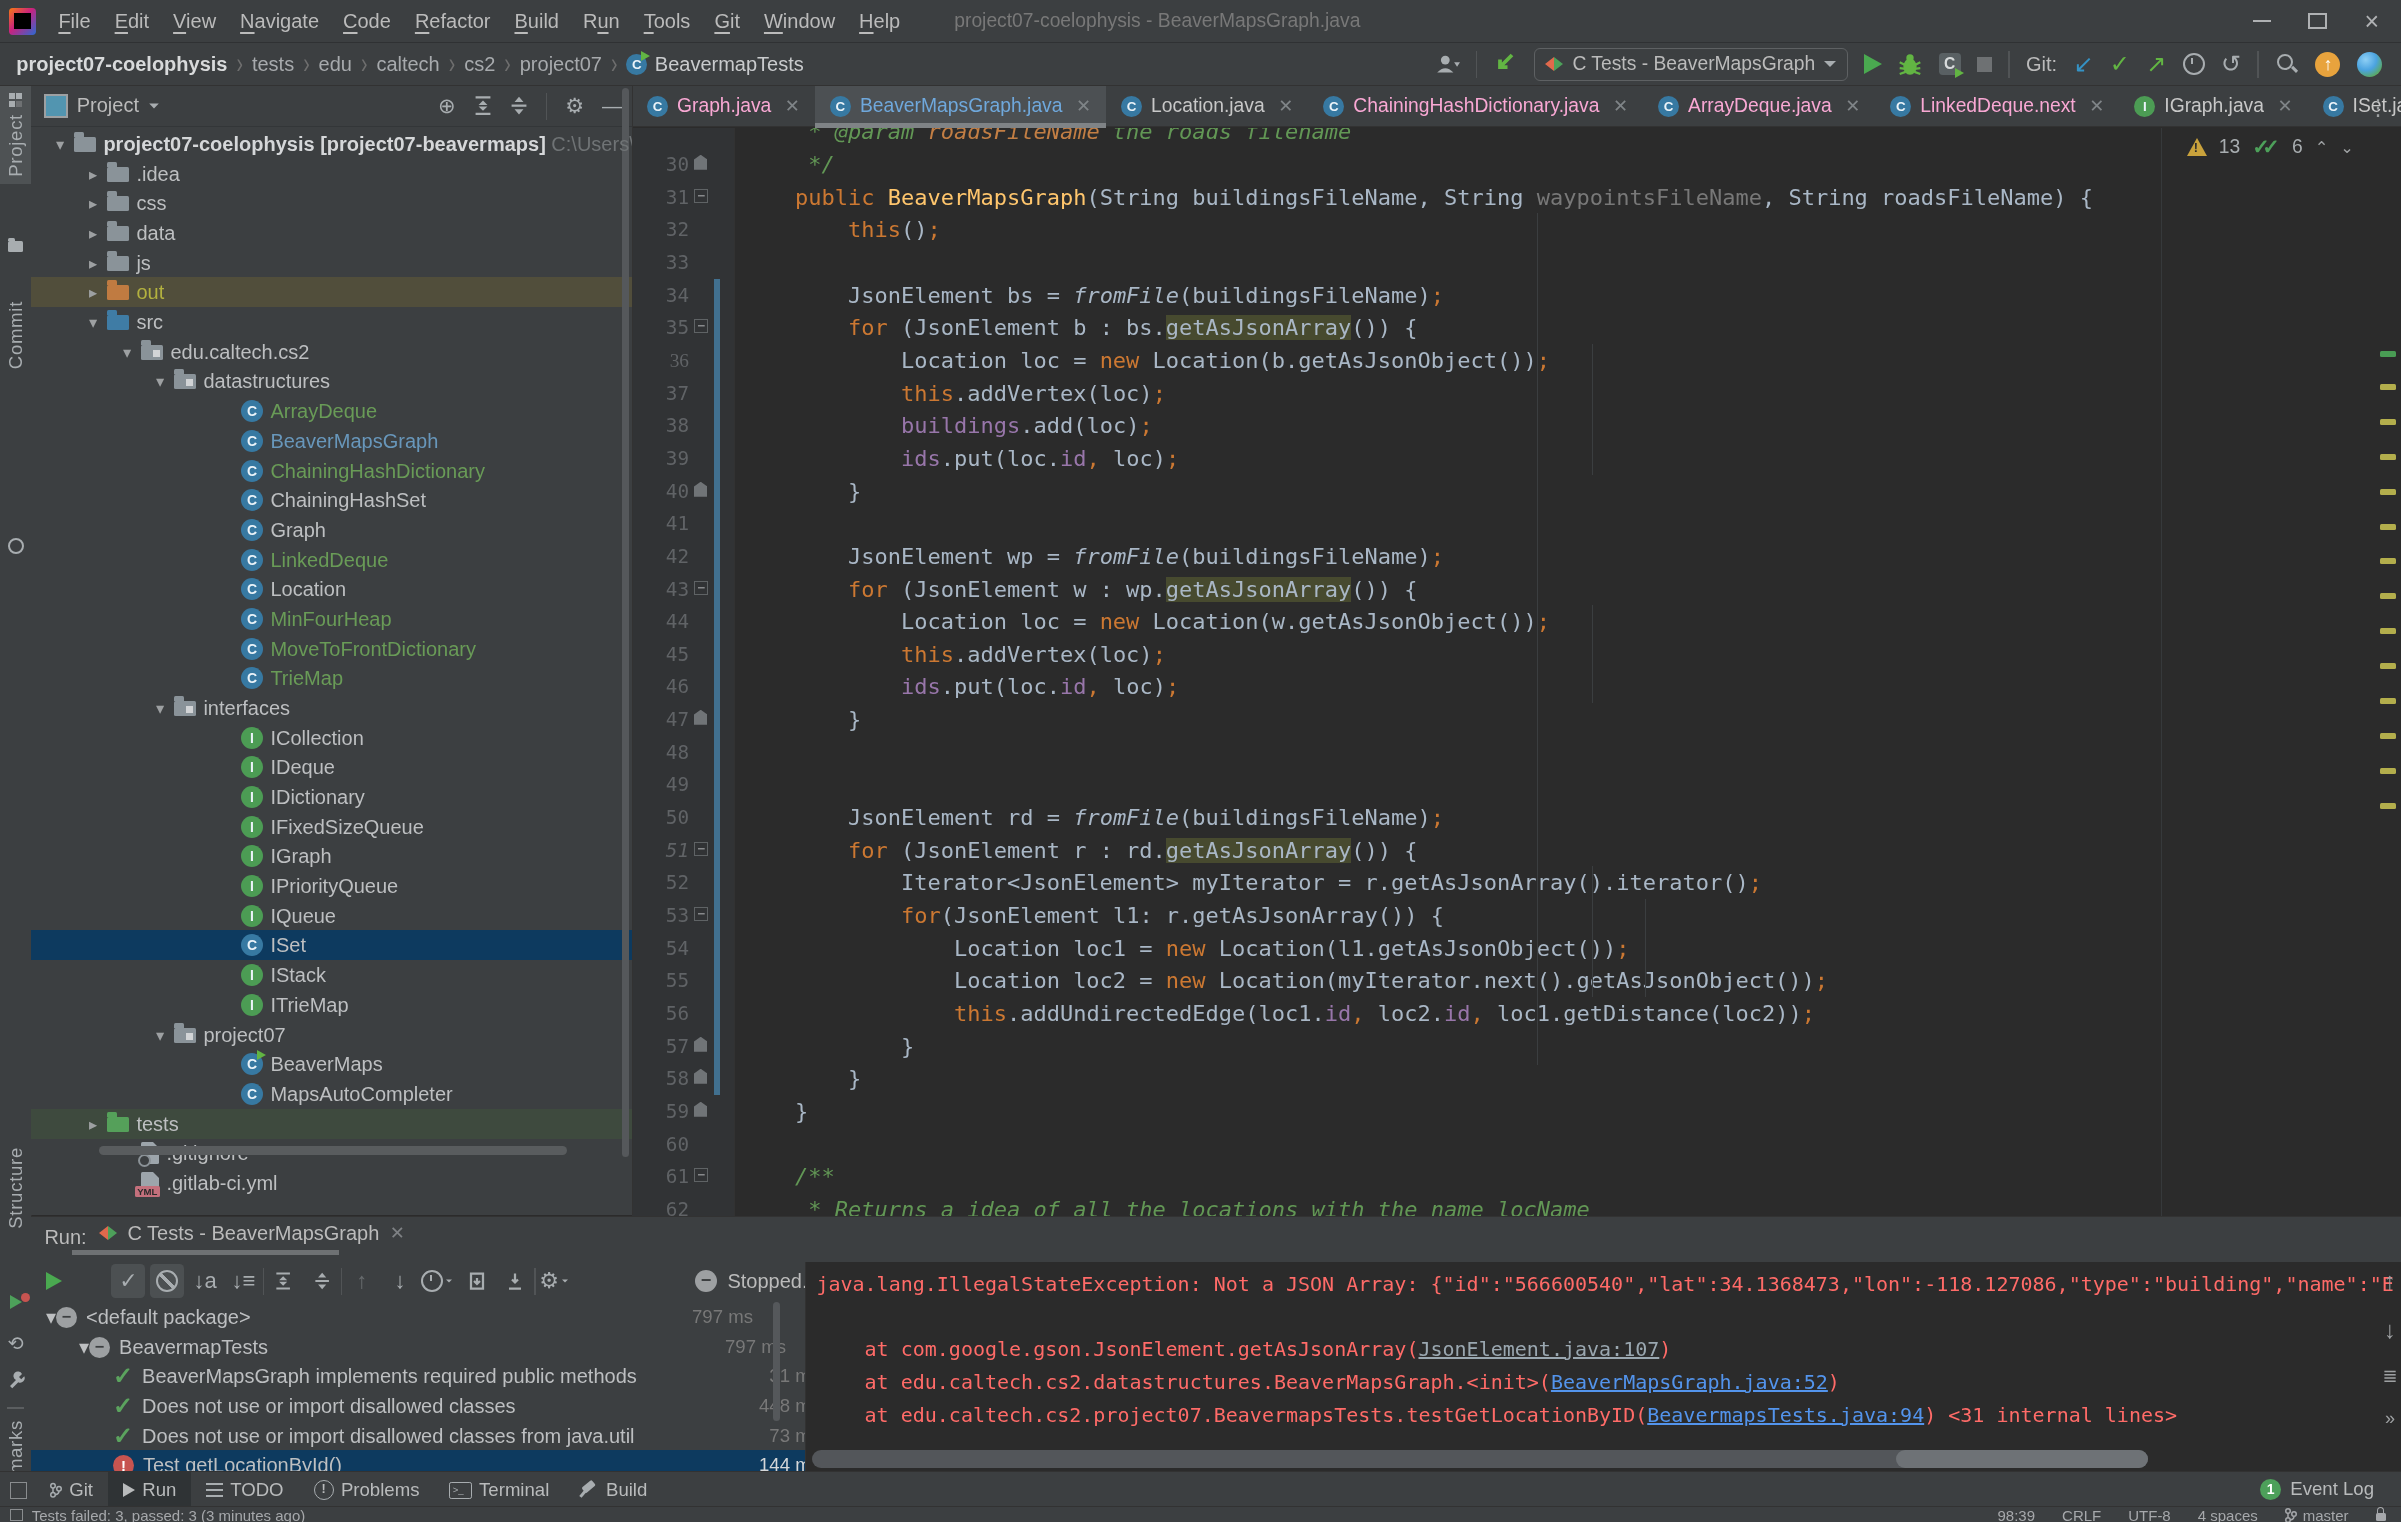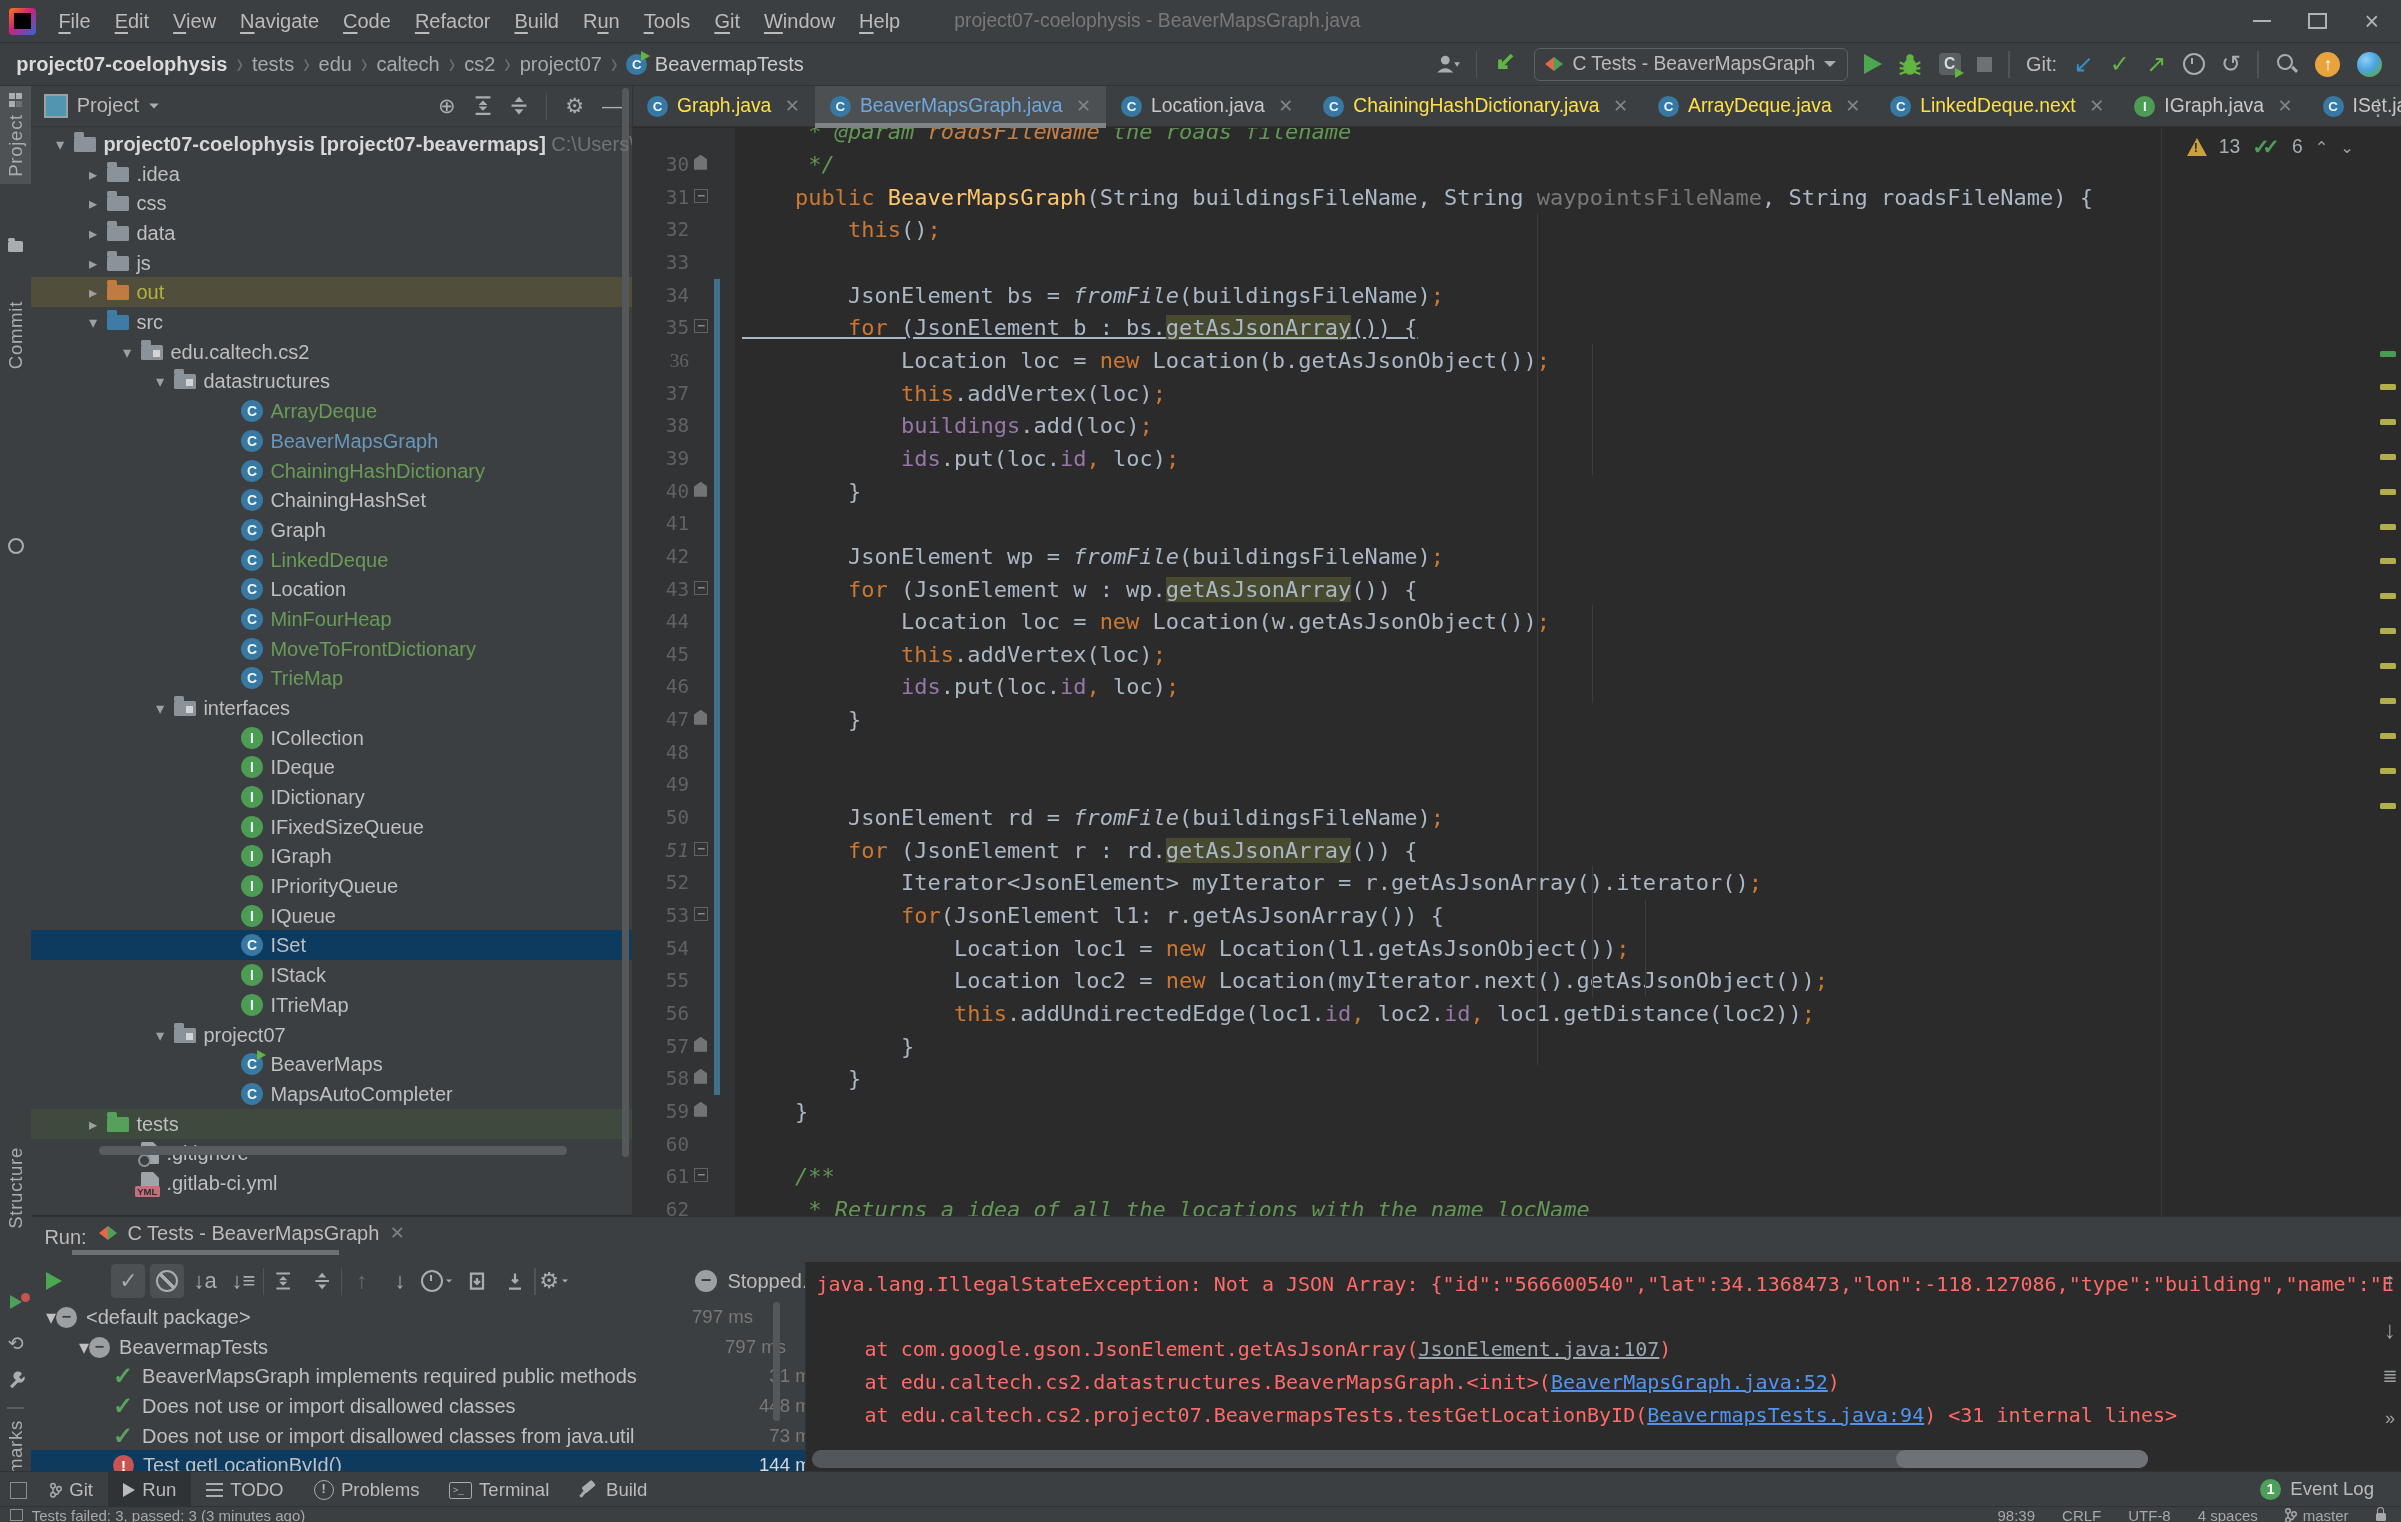--- a/index.html
+++ b/index.html
@@ -77,21 +77,21 @@
   .root-path{color:#6F7375;}
   #ptree-vscroll{position:absolute;right:3px;top:1.5px;width:7.4px;height:1069px;background:#55585B;border-radius:3.7px;}
   #ptree-hscroll{position:absolute;left:68px;top:1060px;width:468px;height:9px;background:#595C5E;border-radius:4.5px;}
   
   #tabsbar{left:632px;top:86px;width:1769px;height:40px;background:#3C3F41;border-bottom:1.5px solid #323232;display:flex;z-index:20;}
   .etab{display:flex;align-items:center;gap:9px;padding:0 15px;font-size:19.3px;position:relative;}
   .etab .x{color:#7F8487;font-size:18px;margin-left:4.5px;}
   .etab .cicon{width:21px;height:21px;line-height:21px;font-size:13.4px;}
   .etab-active{background:#4C5053;}
   .etab-active::after{content:"";position:absolute;left:0;right:0;bottom:-1.5px;height:4.5px;background:#7F8386;}
-  .tc-green{color:#fde047;} .tc-blue{color:#6FA8DC;} .tc-white{color:#C8C8C8;}
+  .tc-green{color:#f9a8d4;} .tc-blue{color:#6FA8DC;} .tc-white{color:#C8C8C8;}
   #tab-more{position:absolute;right:12px;top:95px;color:#9DA0A2;font-size:22px;z-index:21;}
   #editor{left:632px;top:128px;width:1769px;height:1088px;background:#2B2B2B;overflow:hidden;}
   #gutter{position:absolute;left:0;top:0;width:102px;height:100%;background:#313335;border-right:0.7px solid #323232;}
   .ln{position:absolute;right:45px;width:52px;text-align:right;font-family:"DejaVu Sans Mono",monospace;font-size:19.3px;color:#606366;line-height:33px;}
   .fold{position:absolute;left:62px;}
   .fold-start{width:12px;height:12px;border:1.5px solid #5F6365;background:linear-gradient(#87898B,#87898B) center/6.7px 1.5px no-repeat;margin-top:8.2px;}
   .fold-end{width:13.4px;height:15px;background:#707477;clip-path:polygon(50% 0,100% 32%,100% 100%,0 100%,0 32%);margin-top:6.7px;}
   #changebar{position:absolute;left:82px;top:151px;width:6px;height:816px;background:#41708F;}
   .cl{position:absolute;left:110px;height:33px;line-height:33px;font-family:"DejaVu Sans Mono",monospace;font-size:22px;color:#A9B7C6;white-space:pre;}
   .seg-k{color:#CC7832;} .seg-m{color:#FFC66D;} .seg-f{color:#9876AA;} .seg-c{color:#808080;}
@@ -585,21 +585,21 @@
         <div class="ln" style="top: 1065px;">62</div>
       </div>
     <div id="changebar"></div>
     <div id="code">
         <div class="cl" style="top: -12.6px;"><span class="seg-d">     * </span><span class="seg-d">@param </span><span class="seg-dp">roadsFileName</span><span class="seg-d"> the roads filename</span></div>
         <div class="cl" style="top: 20px;"><span class="seg-d">     */</span></div>
         <div class="cl" style="top: 53px;"><span class="seg-p">    </span><span class="seg-k">public </span><span class="seg-m">BeaverMapsGraph</span><span class="seg-p">(String buildingsFileName, String </span><span class="seg-g">waypointsFileName</span><span class="seg-p">, String roadsFileName) {</span></div>
         <div class="cl" style="top: 85px;"><span class="seg-p">        </span><span class="seg-k">this</span><span class="seg-p">()</span><span class="seg-k">;</span></div>
         <div class="cl" style="top: 118px;"></div>
         <div class="cl" style="top: 151px; text-align: right;"><span class="seg-p">        JsonElement bs = </span><span class="seg-p seg-i">fromFile</span><span class="seg-p">(buildingsFileName)</span><span class="seg-k">;</span></div>
-        <div class="cl" style="top: 183px; text-decoration: underline;"><span class="seg-p">        </span><span class="seg-k">for </span><span class="seg-p">(JsonElement b : bs.</span><span class="seg-p seg-h">getAsJsonArray</span><span class="seg-p">()) {</span></div>
+        <div class="cl" style="top: 183px;"><span class="seg-p">        </span><span class="seg-k">for </span><span class="seg-p">(JsonElement b : bs.</span><span class="seg-p seg-h">getAsJsonArray</span><span class="seg-p">()) {</span></div>
         <div class="cl" style="top: 216px;"><span class="seg-p">            Location loc = </span><span class="seg-k">new </span><span class="seg-p">Location(b.getAsJsonObject())</span><span class="seg-k">;</span></div>
         <div class="cl" style="top: 249px;"><span class="seg-p">            </span><span class="seg-k">this</span><span class="seg-p">.addVertex(loc)</span><span class="seg-k">;</span></div>
         <div class="cl" style="top: 281px;"><span class="seg-p">            </span><span class="seg-f">buildings</span><span class="seg-p">.add(loc)</span><span class="seg-k">;</span></div>
         <div class="cl" style="top: 314px;"><span class="seg-p">            </span><span class="seg-f">ids</span><span class="seg-p">.put(loc.</span><span class="seg-f">id</span><span class="seg-k">,</span><span class="seg-p"> loc)</span><span class="seg-k">;</span></div>
         <div class="cl" style="top: 347px;"><span class="seg-p">        }</span></div>
         <div class="cl" style="top: 379px;"></div>
         <div class="cl" style="top: 412px;"><span class="seg-p">        JsonElement wp = </span><span class="seg-p seg-i">fromFile</span><span class="seg-p">(buildingsFileName)</span><span class="seg-k">;</span></div>
         <div class="cl" style="top: 445px;"><span class="seg-p">        </span><span class="seg-k">for </span><span class="seg-p">(JsonElement w : wp.</span><span class="seg-p seg-h">getAsJsonArray</span><span class="seg-p">()) {</span></div>
         <div class="cl" style="top: 477px;"><span class="seg-p">            Location loc = </span><span class="seg-k">new </span><span class="seg-p">Location(w.getAsJsonObject())</span><span class="seg-k">;</span></div>
         <div class="cl" style="top: 510px;"><span class="seg-p">            </span><span class="seg-k">this</span><span class="seg-p">.addVertex(loc)</span><span class="seg-k">;</span></div>

